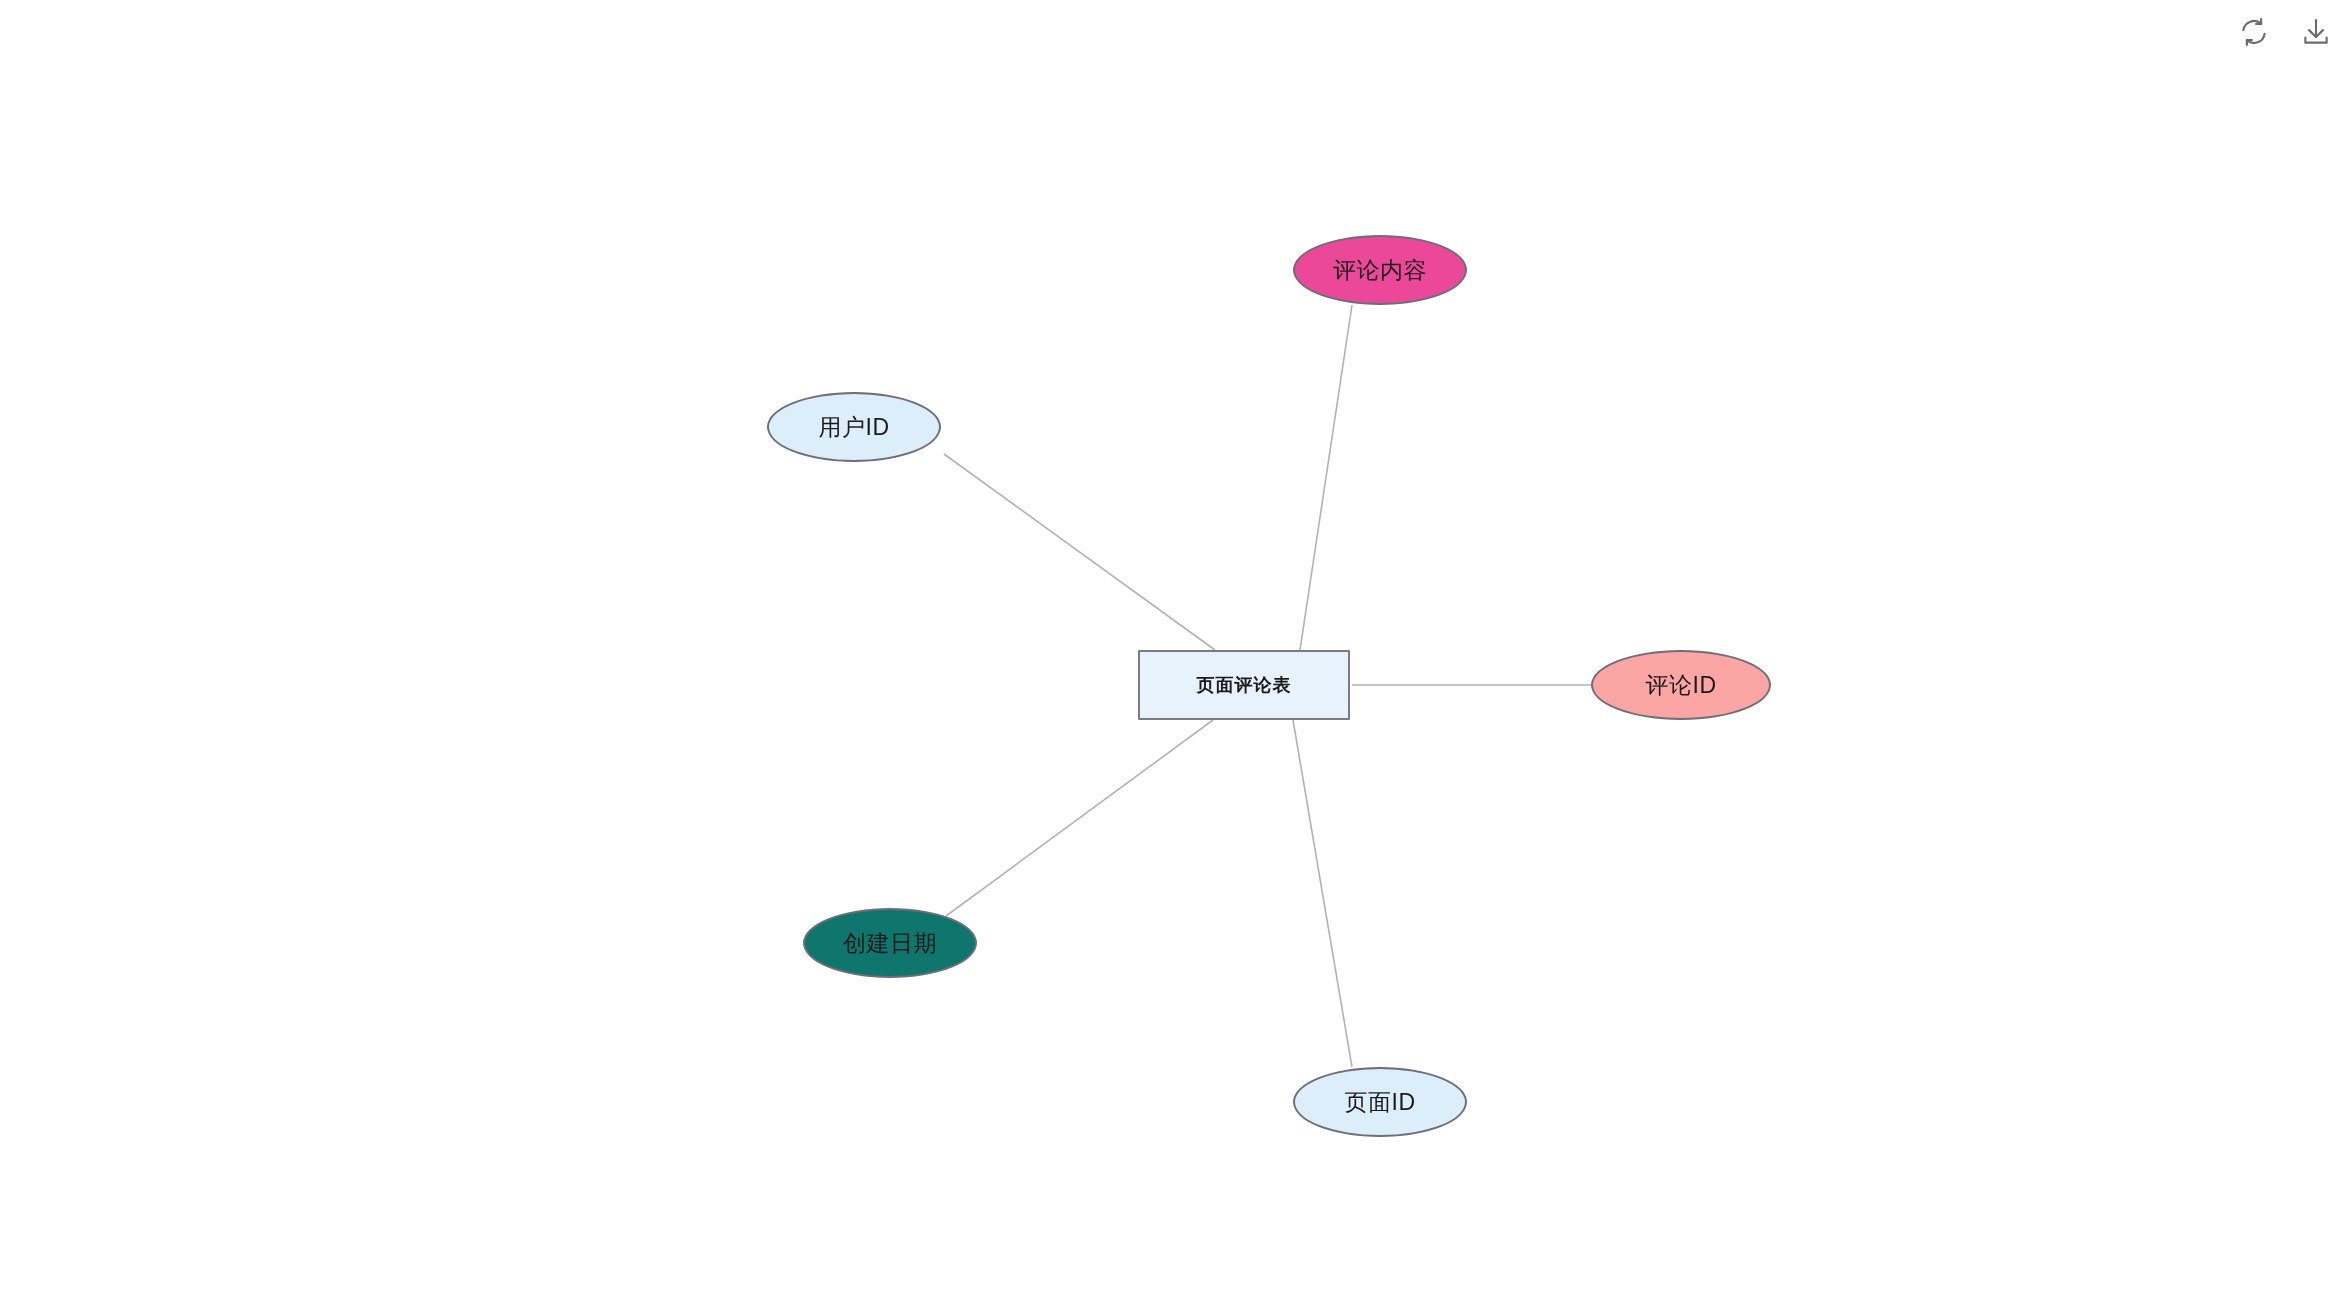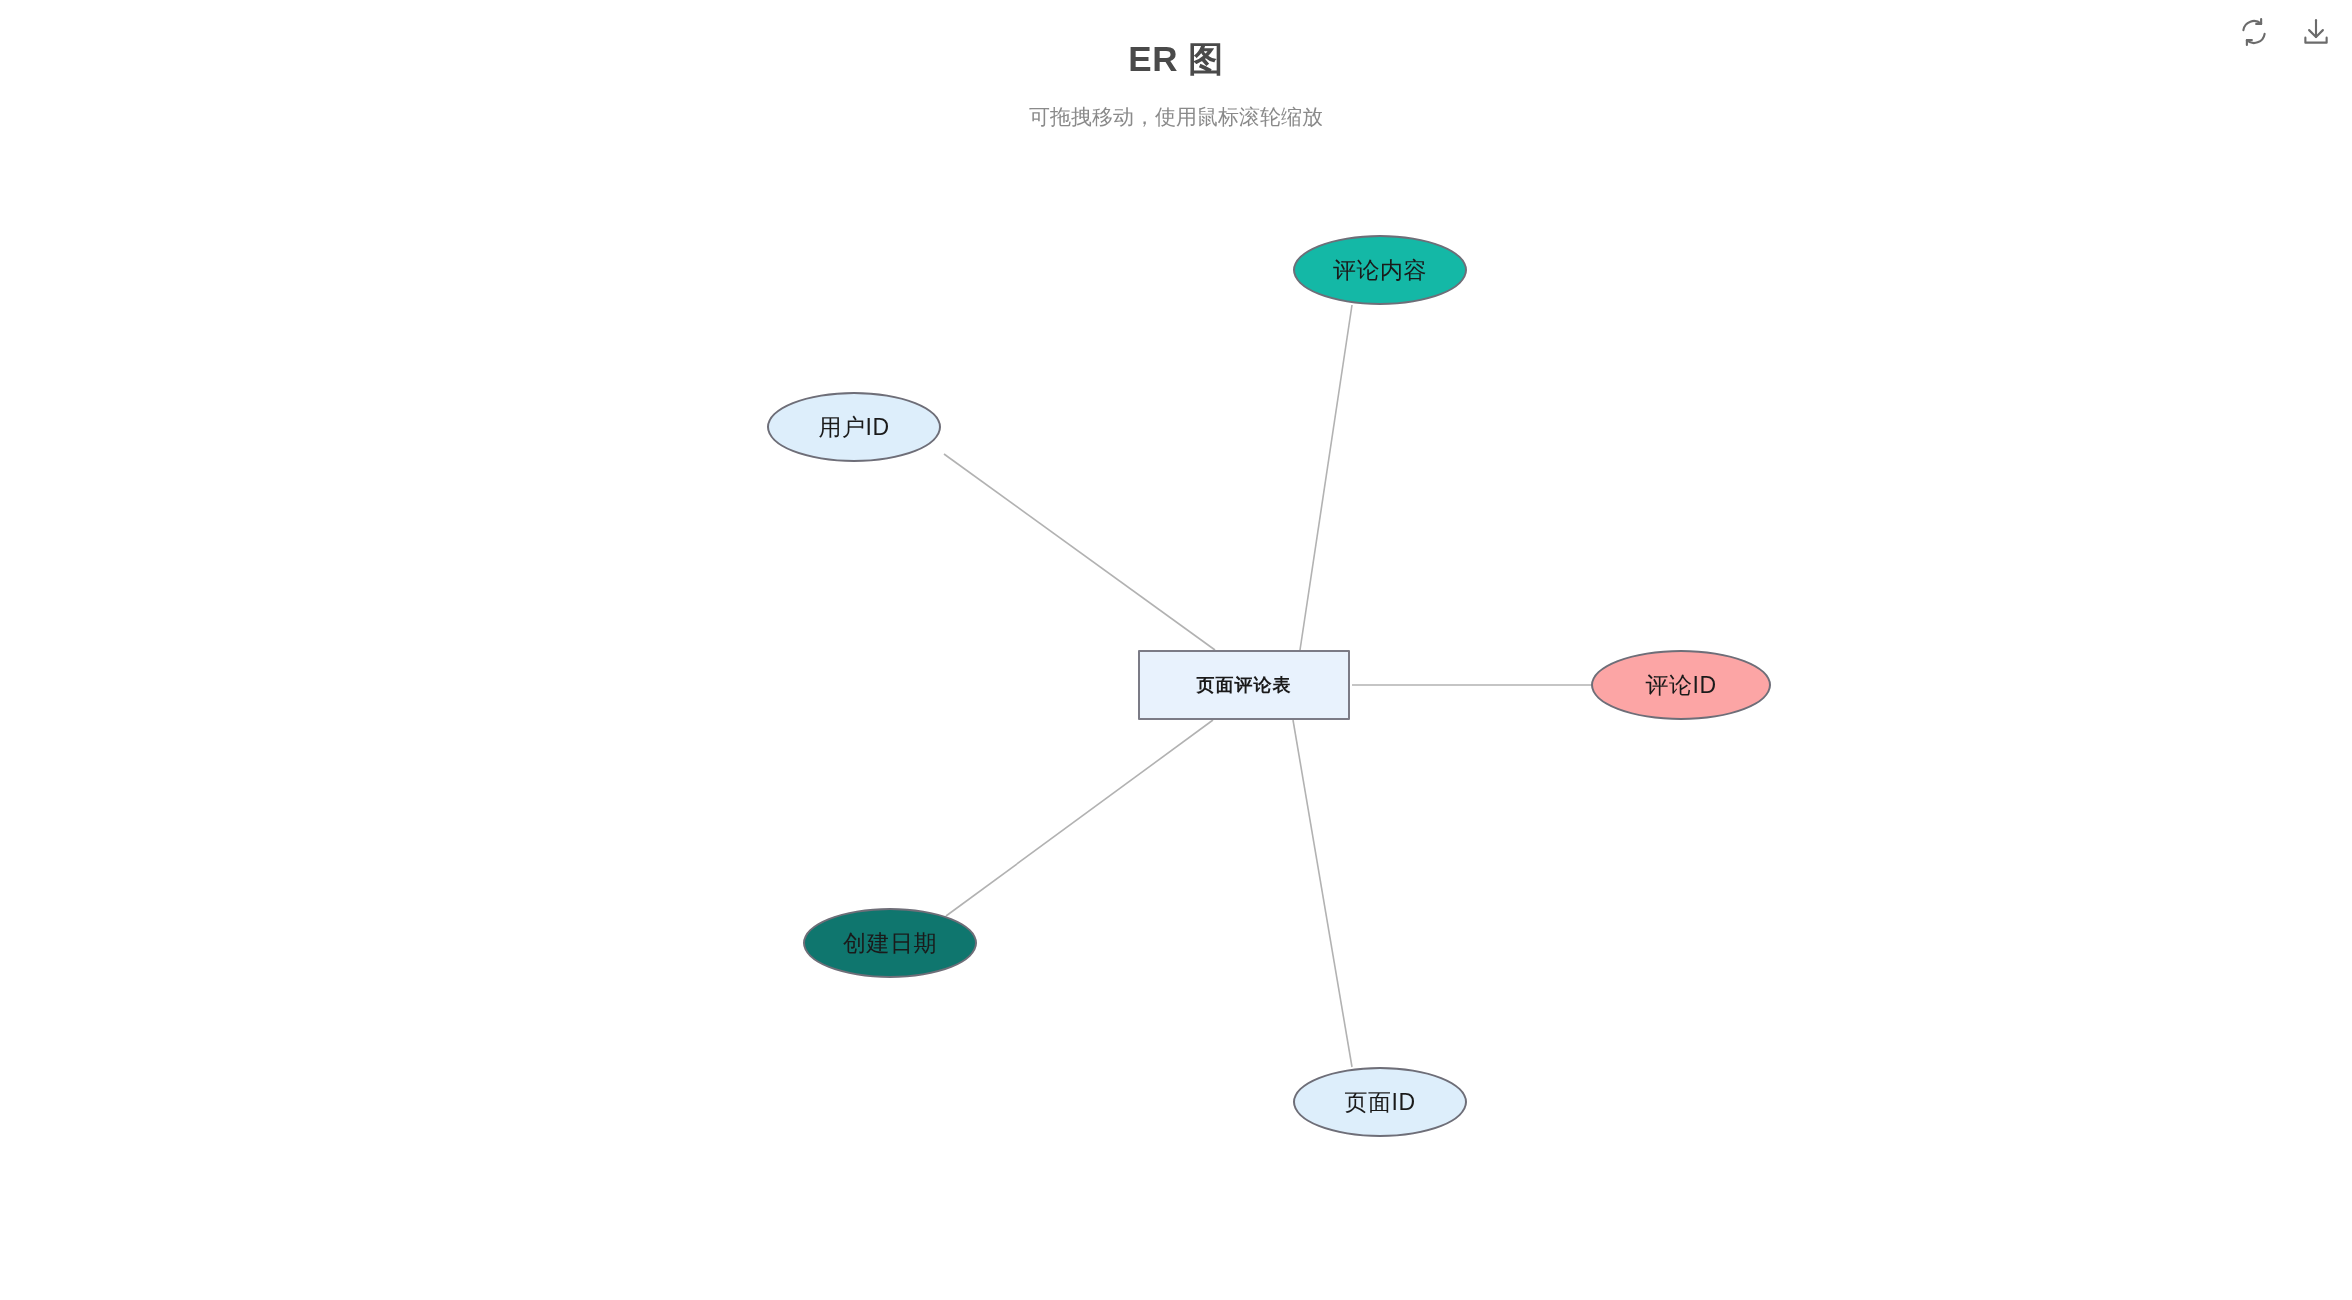--- a/index.html
+++ b/index.html
@@ -122,24 +122,20 @@
     font-weight: normal;
     color: #1a1a1a;
     letter-spacing: 0.5px;
   }
 </style>
 </head>
 <body>
 
 <div id="app">
 
-  <div class="header">
-    <div class="title">ER 图</div>
-    <div class="subtitle">可拖拽移动，使用鼠标滚轮缩放</div>
-  </div>
 
   <div class="toolbar">
     <button class="tool-btn">
       <span>
         <svg width="30" height="30" viewBox="0 0 24 24" fill="none" stroke="#6b6b6b" stroke-width="1.7" stroke-linecap="round" stroke-linejoin="round">
           <path d="M20.5 13.5a8.5 8.5 0 0 1-14.2 5"></path>
           <path d="M3.5 10.5a8.5 8.5 0 0 1 14.2-5"></path>
           <polyline points="17.7 1.6 17.7 5.6 13.7 5.6"></polyline>
           <polyline points="6.3 22.4 6.3 18.4 10.3 18.4"></polyline>
         </svg>
@@ -161,21 +157,21 @@
         <line x1="1300" y1="500" x2="1352" y2="155" stroke="#b2b2b2" stroke-width="1.6"></line>
         <line x1="1215" y1="500" x2="944" y2="304" stroke="#b2b2b2" stroke-width="1.6"></line>
         <line x1="1352" y1="535" x2="1591" y2="535" stroke="#b2b2b2" stroke-width="1.6"></line>
         <line x1="1213" y1="570" x2="946" y2="766" stroke="#b2b2b2" stroke-width="1.6"></line>
         <line x1="1293" y1="570" x2="1352" y2="917" stroke="#b2b2b2" stroke-width="1.6"></line>
       </svg>
     <div class="nodes">
         <div class="node entity" style="left: 1138px; top: 500px; width: 212px; height: 70px; background: rgb(232, 242, 253); border-color: rgb(123, 123, 134);">
           <span>页面评论表</span>
         </div>
-        <div class="node attribute" style="left: 1293px; top: 85px; width: 174px; height: 70px; background: #14b8a6; border-color: rgb(110, 110, 120);">
+        <div class="node attribute" style="left: 1293px; top: 85px; width: 174px; height: 70px; background: #ec4899; border-color: rgb(110, 110, 120);">
           <span>评论内容</span>
         </div>
         <div class="node attribute" style="left: 767px; top: 242px; width: 174px; height: 70px; background: rgb(221, 238, 251); border-color: rgb(110, 110, 120);">
           <span>用户ID</span>
         </div>
         <div class="node attribute" style="left: 1591px; top: 500px; width: 180px; height: 70px; background: #fca5a5; border-color: rgb(110, 110, 120);">
           <span>评论ID</span>
         </div>
         <div class="node attribute" style="left: 803px; top: 758px; width: 174px; height: 70px; background: #0f766e; border-color: rgb(110, 110, 120);">
           <span>创建日期</span>

